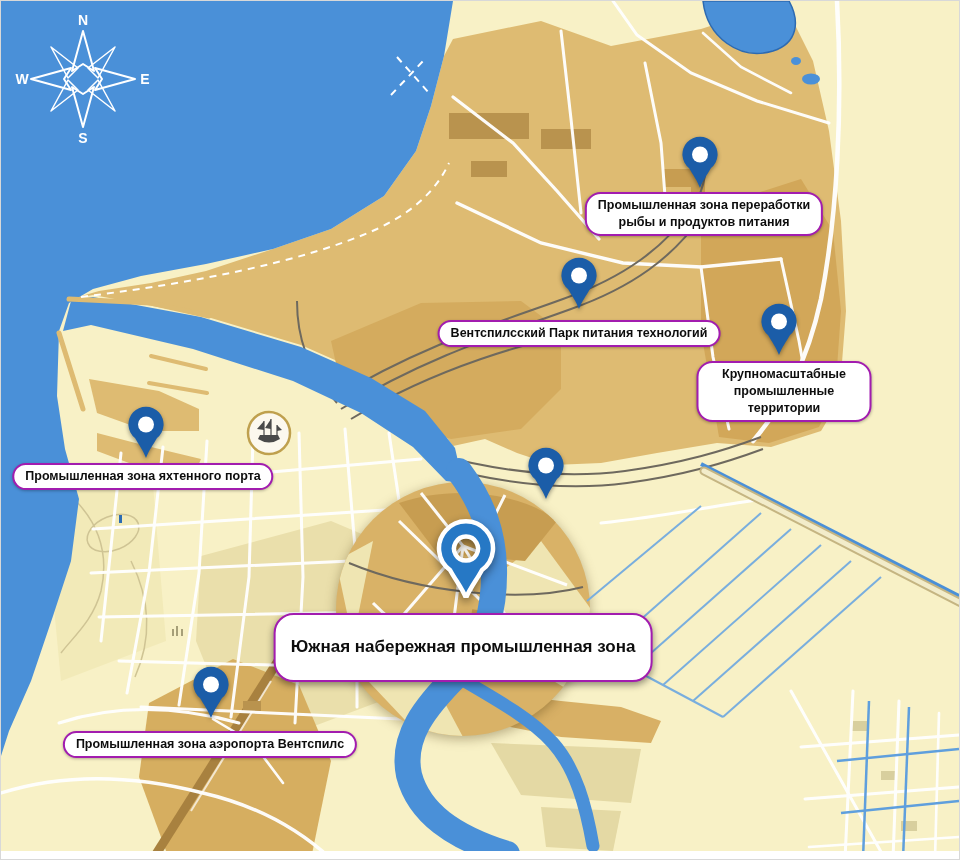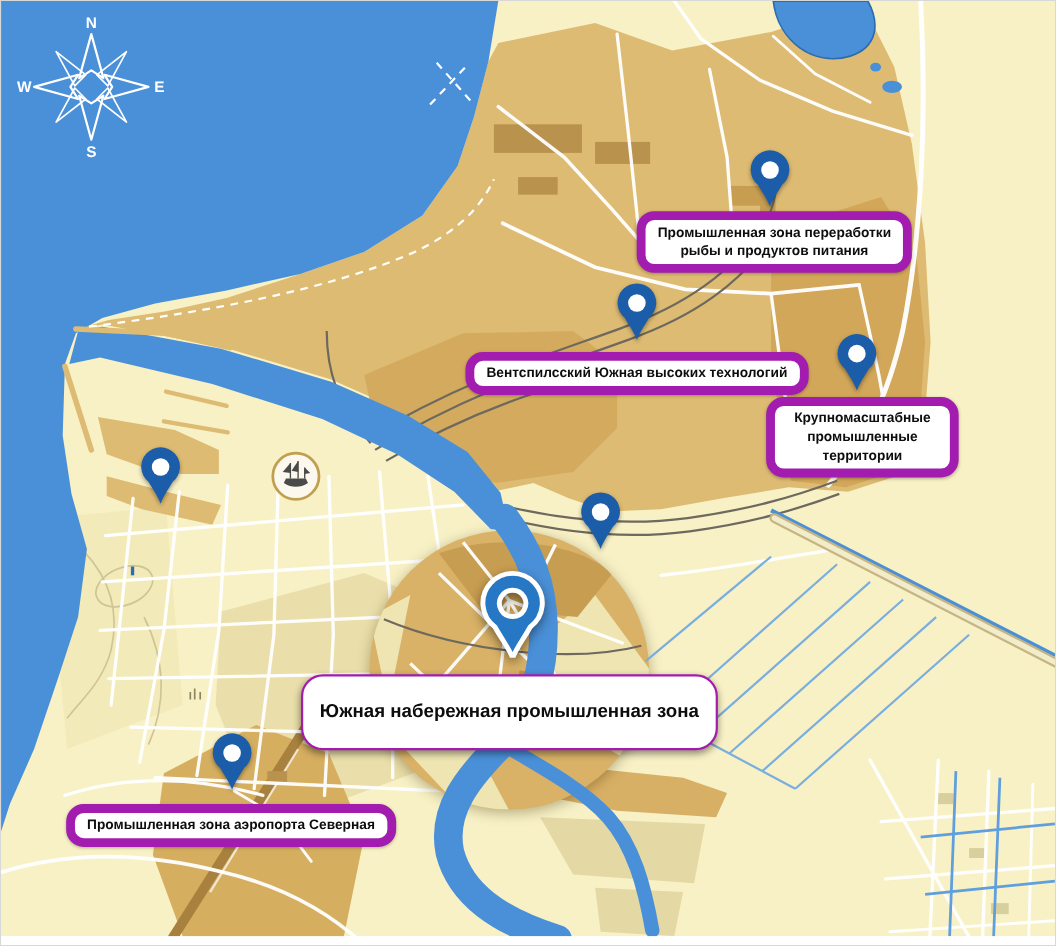--- a/index.html
+++ b/index.html
@@ -8,21 +8,21 @@
          font-family:"Liberation Sans","DejaVu Sans",sans-serif;}
   .map-svg{position:absolute;left:0;top:0;width:960px;height:860px;display:block;}
 
   
   .pin{position:absolute;transform:translate(-50%,-100%);z-index:30;pointer-events:auto;}
   .pin svg{display:block;filter:drop-shadow(0 2px 2px rgba(0,0,0,.38));}
   .pin.big svg{filter:drop-shadow(0 4px 5px rgba(0,0,0,.45));}
 
   
   .zone-label{position:absolute;transform:translateX(-50%);z-index:20;
-      background:#fff;border:8px solid #a21caf;border-radius:16px;
+      background:#fff;border:2px solid #a21caf;border-radius:16px;
       padding:3px 11px;font-size:12.5px;font-weight:bold;color:#0d0d0d;
       white-space:pre-line;text-align:center;line-height:1.35;
       box-shadow:0 1px 3px rgba(0,0,0,.28);}
   .zone-label.big{z-index:40;font-size:17px;border-width:2.5px;border-radius:20px;
       padding:21px 15px;white-space:nowrap;box-shadow:0 3px 7px rgba(0,0,0,.42);}
 </style>
 </head>
 <body>
 
 <div class="frame">
@@ -263,18 +263,19 @@
   </div>
   <div class="pin" style="left:210px;top:717px">
     <svg width="44" height="58" viewBox="-22 -58 44 58">
       <path d="M0,0 C-3,-8 -7,-13 -11,-20 A17.6,17.6 0 1 1 11,-20 C7,-13 3,-8 0,0 Z" fill="#1b5da8"></path>
       <circle cx="0" cy="-33.5" r="8" fill="#ffffff"></circle>
     </svg>
   </div>
 
   <div class="zone-label" style="left:703px;top:191px">Промышленная зона переработки
 рыбы и продуктов питания</div>
-  <div class="zone-label" style="left:578px;top:319px">Вентспилсский Южная высоких технологий</div>
+  <div class="zone-label" style="left:578px;top:319px">Вентспилсский Парк питания технологий</div>
   <div class="zone-label" style="left:783px;top:360px">Крупномасштабные промышленные территории</div>
+  <div class="zone-label" style="left:142px;top:462px">Промышленная зона яхтенного порта</div>
   <div class="zone-label big" style="left:462px;top:612px">Южная набережная промышленная зона</div>
-  <div class="zone-label" style="left:209px;top:730px">Промышленная зона аэропорта Северная</div>
+  <div class="zone-label" style="left:209px;top:730px">Промышленная зона аэропорта Вентспилс</div>
 
 </div>
 
 </body></html>

